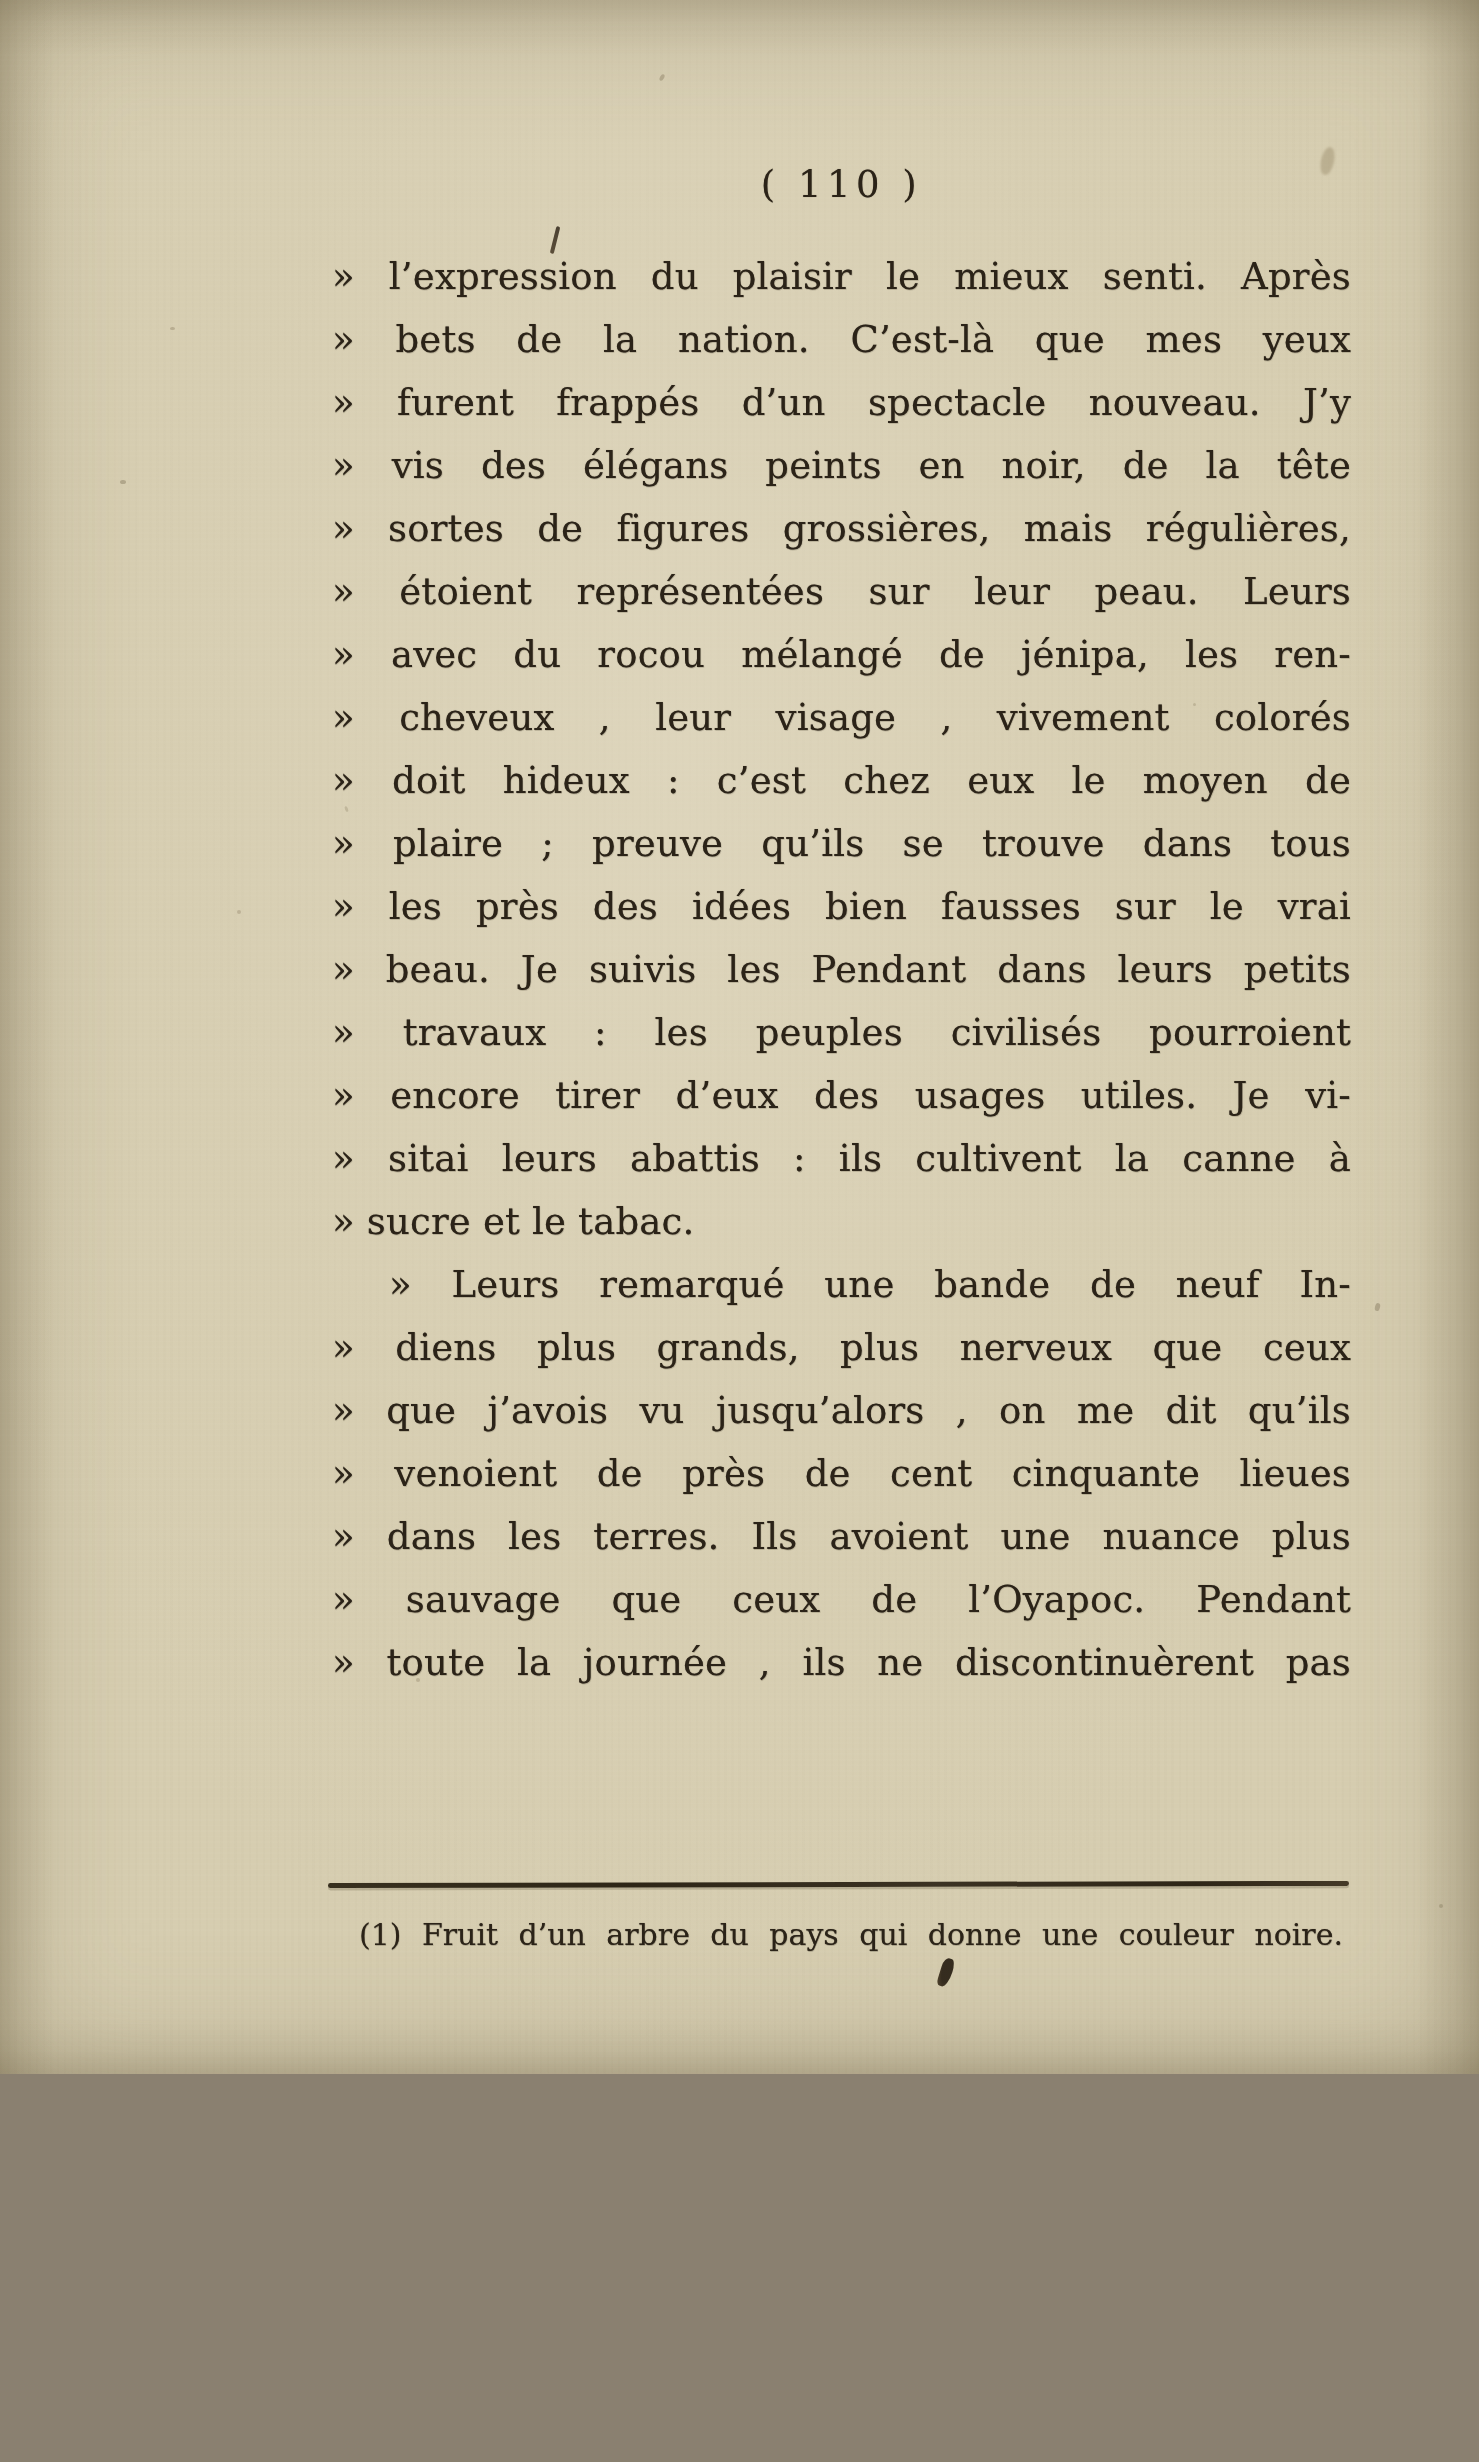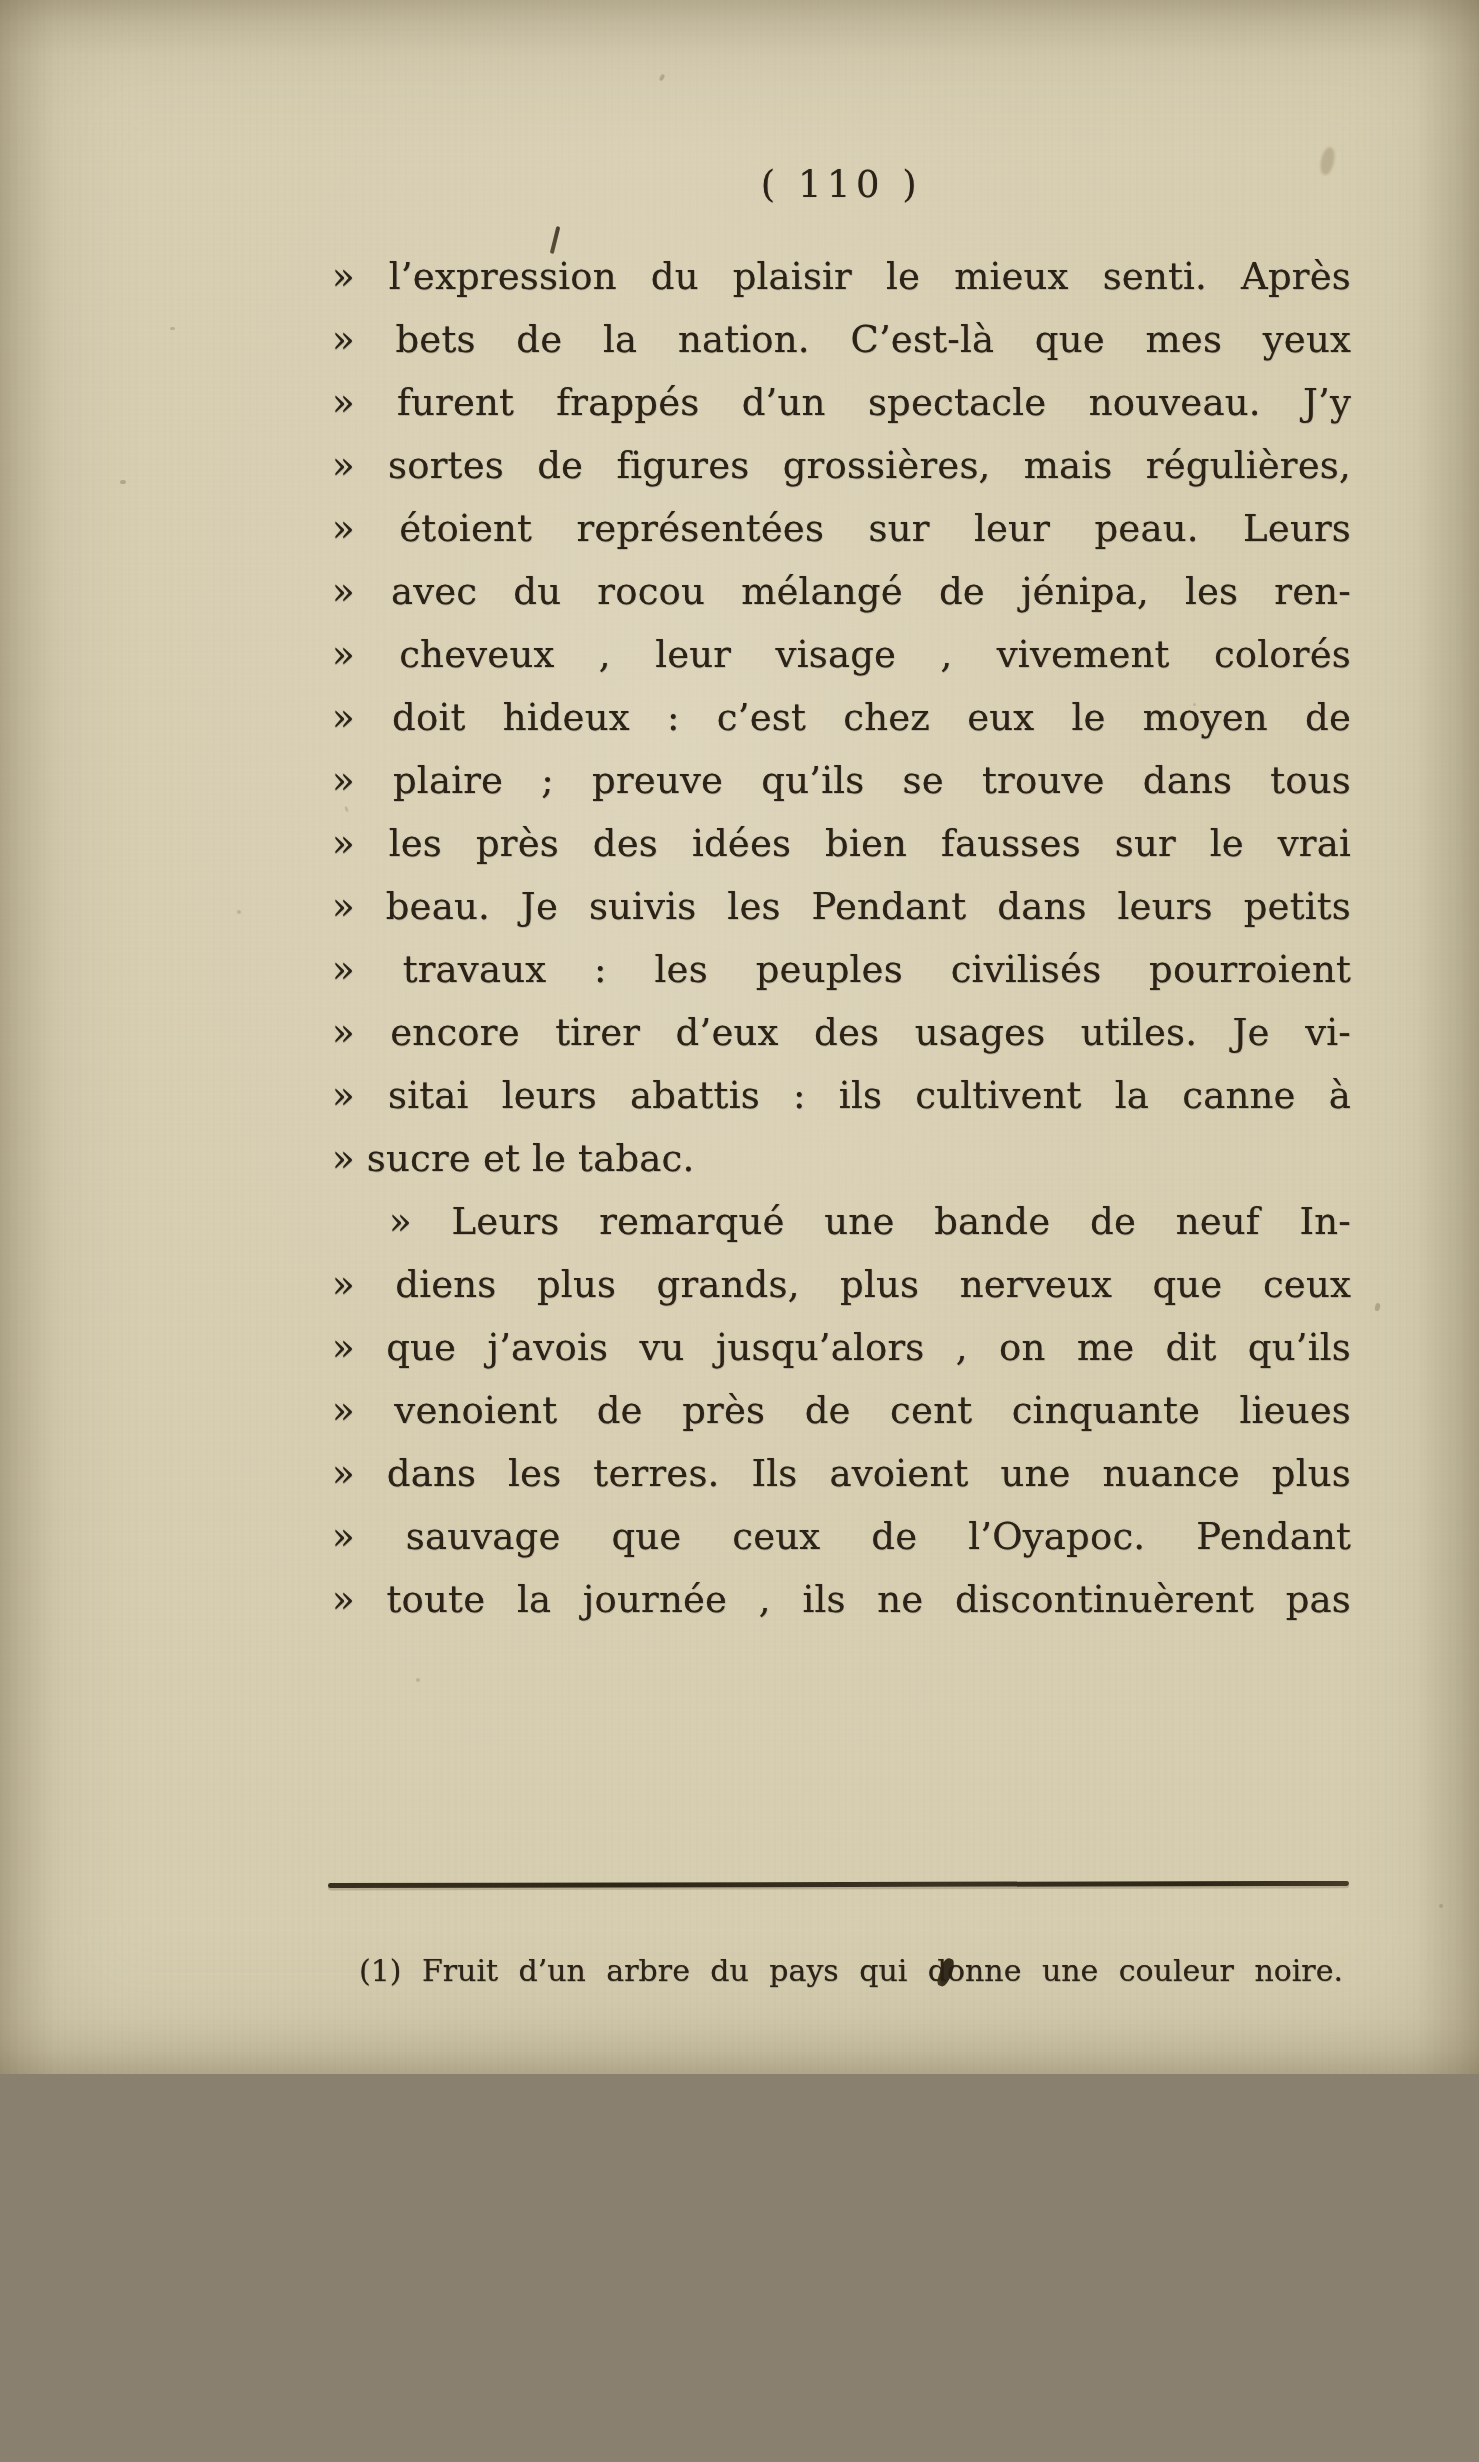--- a/index.html
+++ b/index.html
@@ -48,21 +48,20 @@
     border-radius:2.4px;
     transform:rotate(-0.12deg);
     box-shadow:0 2.4px 0 rgba(74,62,40,.22);
   }
   .footnote{
     position:absolute; left:359px; top:1912px; width:984px;
     font-size:30px; line-height:46px;
     text-align:justify; text-align-last:justify;
     text-shadow:0 0 0.8px rgba(40,32,22,.55), 0.5px 0.6px 0 rgba(40,32,22,.18);
     font-variant-numeric: oldstyle-nums;
-    margin-top: 36px;
   }
   .mark{ position:absolute; }
   .slash{
     left:553px; top:226px; width:4px; height:28.4px;
     background:linear-gradient(to bottom,#372d20,#4a3c28);
     border-radius:2.4px; transform:rotate(14deg); opacity:.88;
   }
   .inkdrop{
     left:940px; top:1958px; width:12px; height:29px;
     background:radial-gradient(ellipse at 55% 28%, #271e12 0 55%, #4a3a24 100%);
@@ -88,20 +87,21 @@
 <div class="page">
 
   <div class="folio">( 110 )</div>
 
   <div class="mark slash"></div>
 
   <div class="text-block" id="lines">
       <div class="line"><span>» l’expression du plaisir le mieux senti. Après</span></div>
       <div class="line"><span>» bets de la nation. C’est-là que mes yeux</span></div>
       <div class="line"><span>» furent frappés d’un spectacle nouveau. J’y</span></div>
+      <div class="line"><span>» vis des élégans peints en noir, de la tête</span></div>
       <div class="line"><span>» sortes de figures grossières, mais régulières,</span></div>
       <div class="line"><span>» étoient représentées sur leur peau. Leurs</span></div>
       <div class="line"><span>» avec du rocou mélangé de jénipa, les ren-</span></div>
       <div class="line"><span>» cheveux , leur visage , vivement colorés</span></div>
       <div class="line"><span>» doit hideux : c’est chez eux le moyen de</span></div>
       <div class="line"><span>» plaire ; preuve qu’ils se trouve dans tous</span></div>
       <div class="line"><span>» les près des idées bien fausses sur le vrai</span></div>
       <div class="line"><span>» beau. Je suivis les Pendant dans leurs petits</span></div>
       <div class="line"><span>» travaux : les peuples civilisés pourroient</span></div>
       <div class="line"><span>» encore tirer d’eux des usages utiles. Je vi-</span></div>

